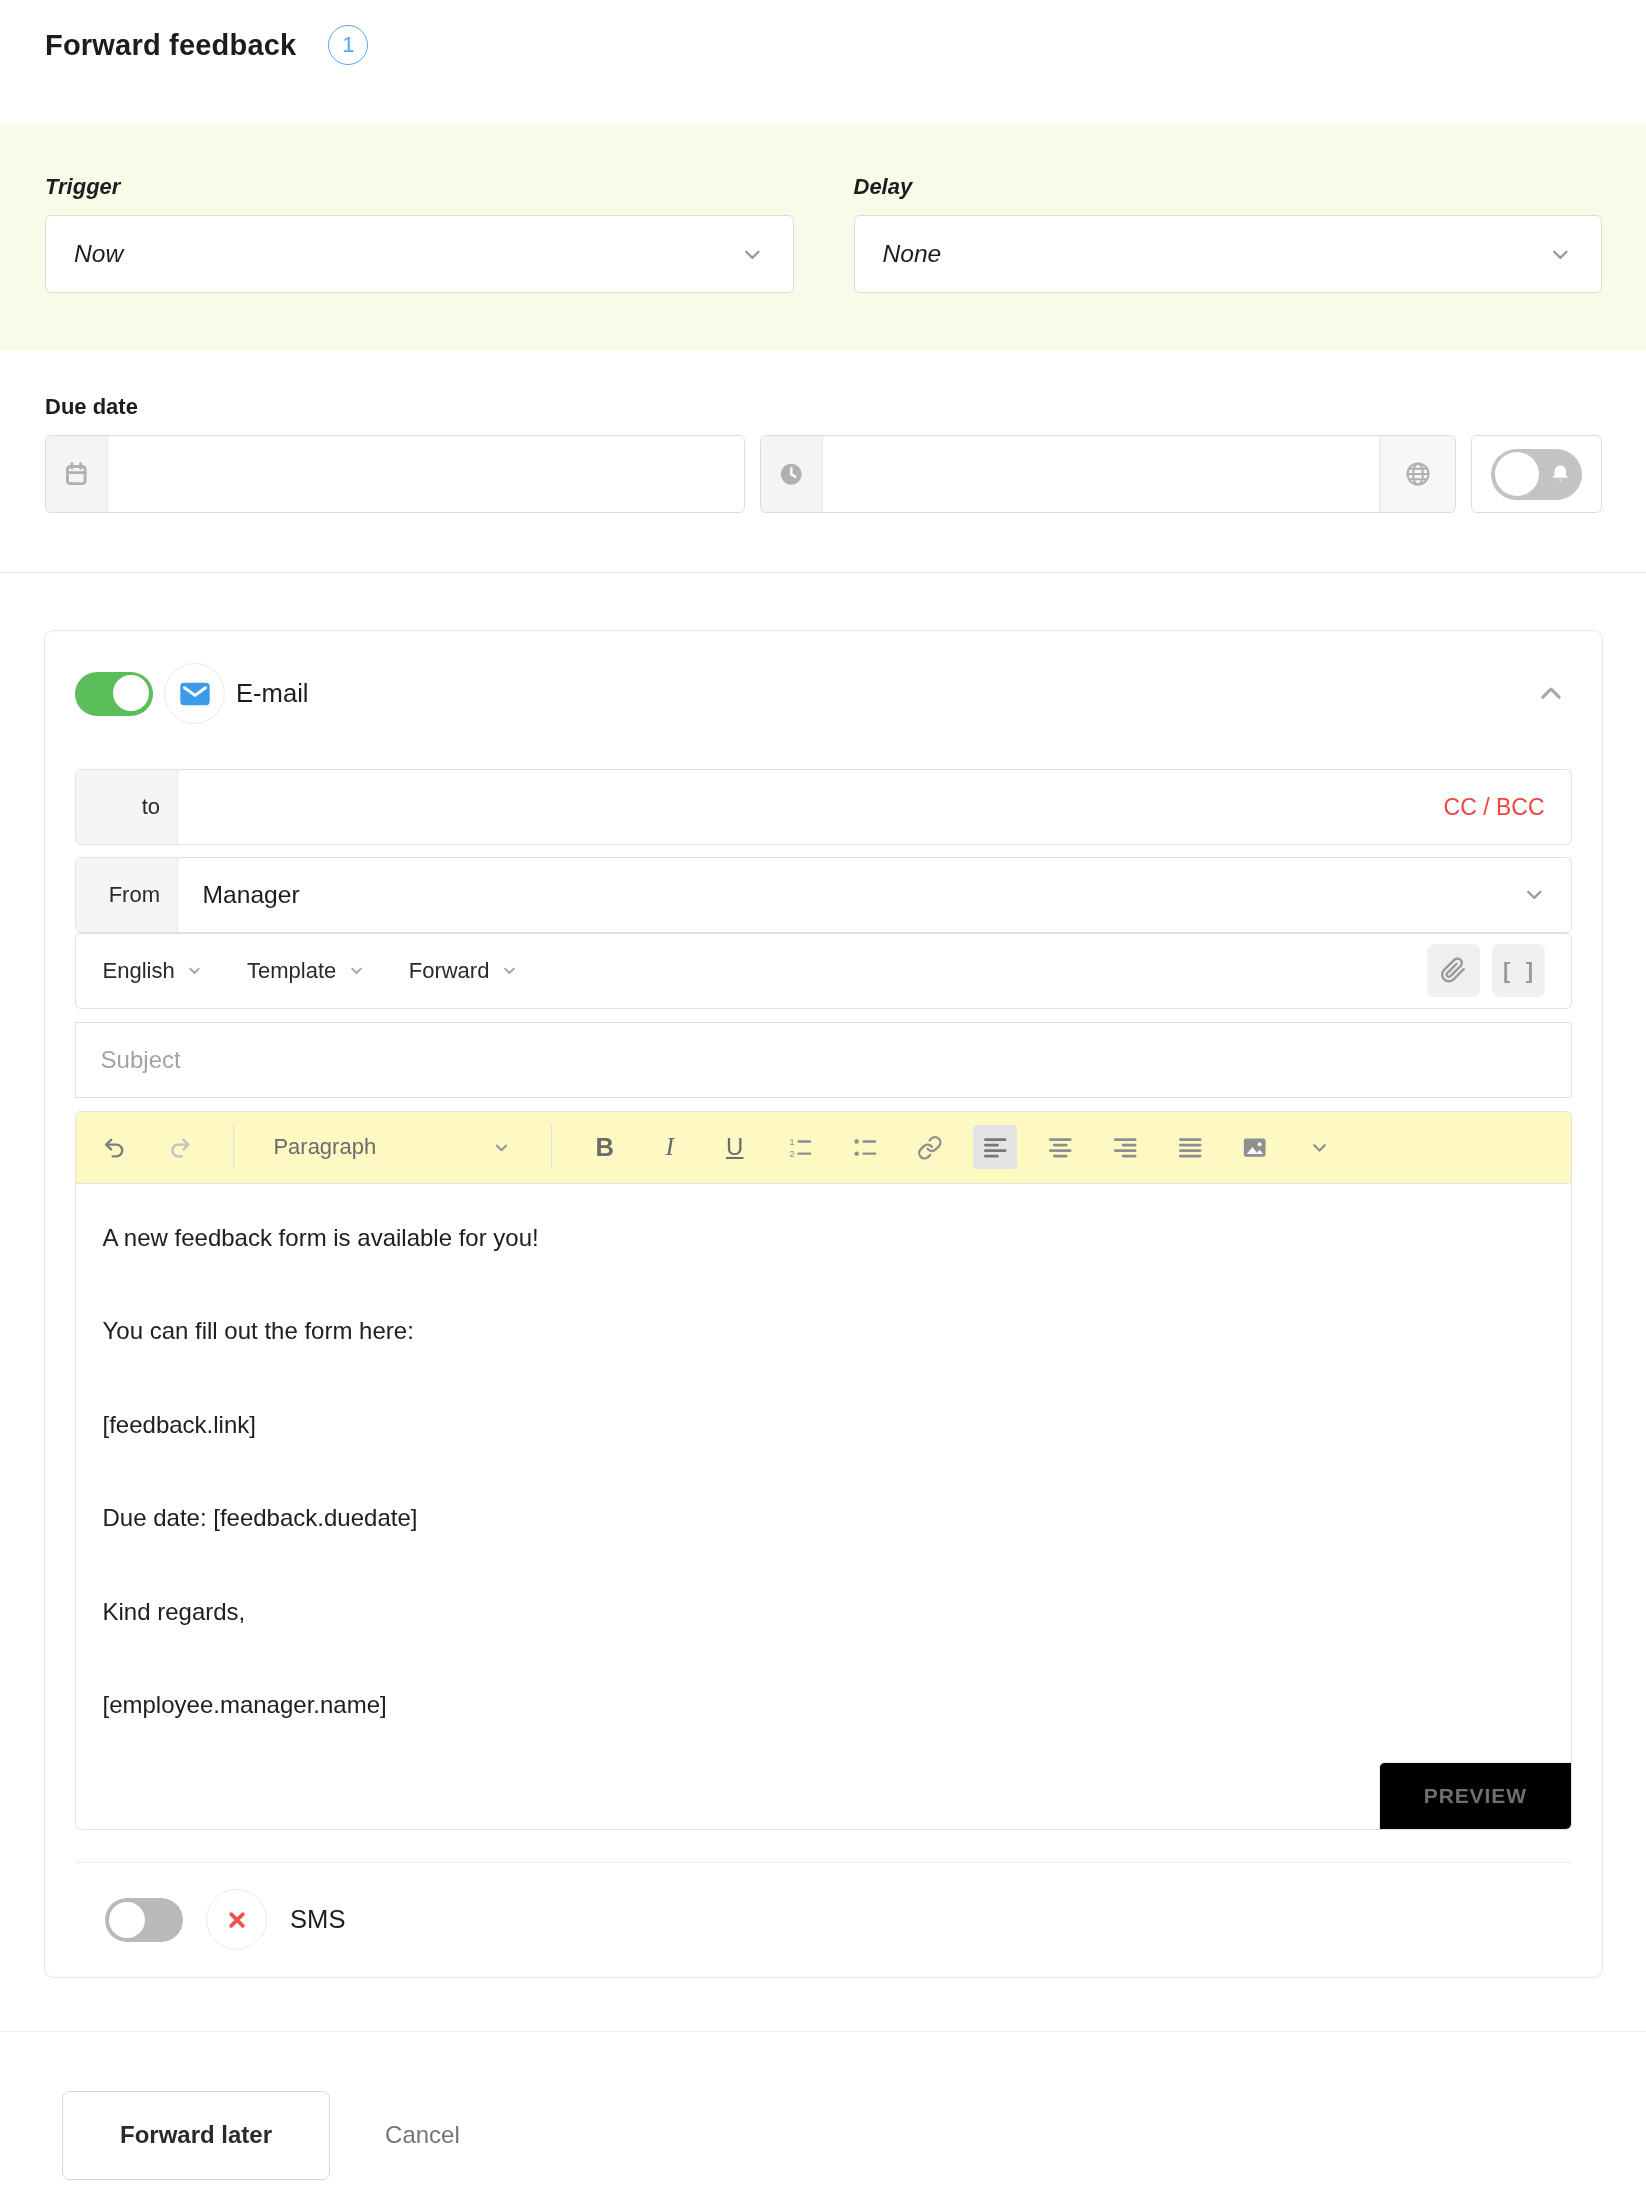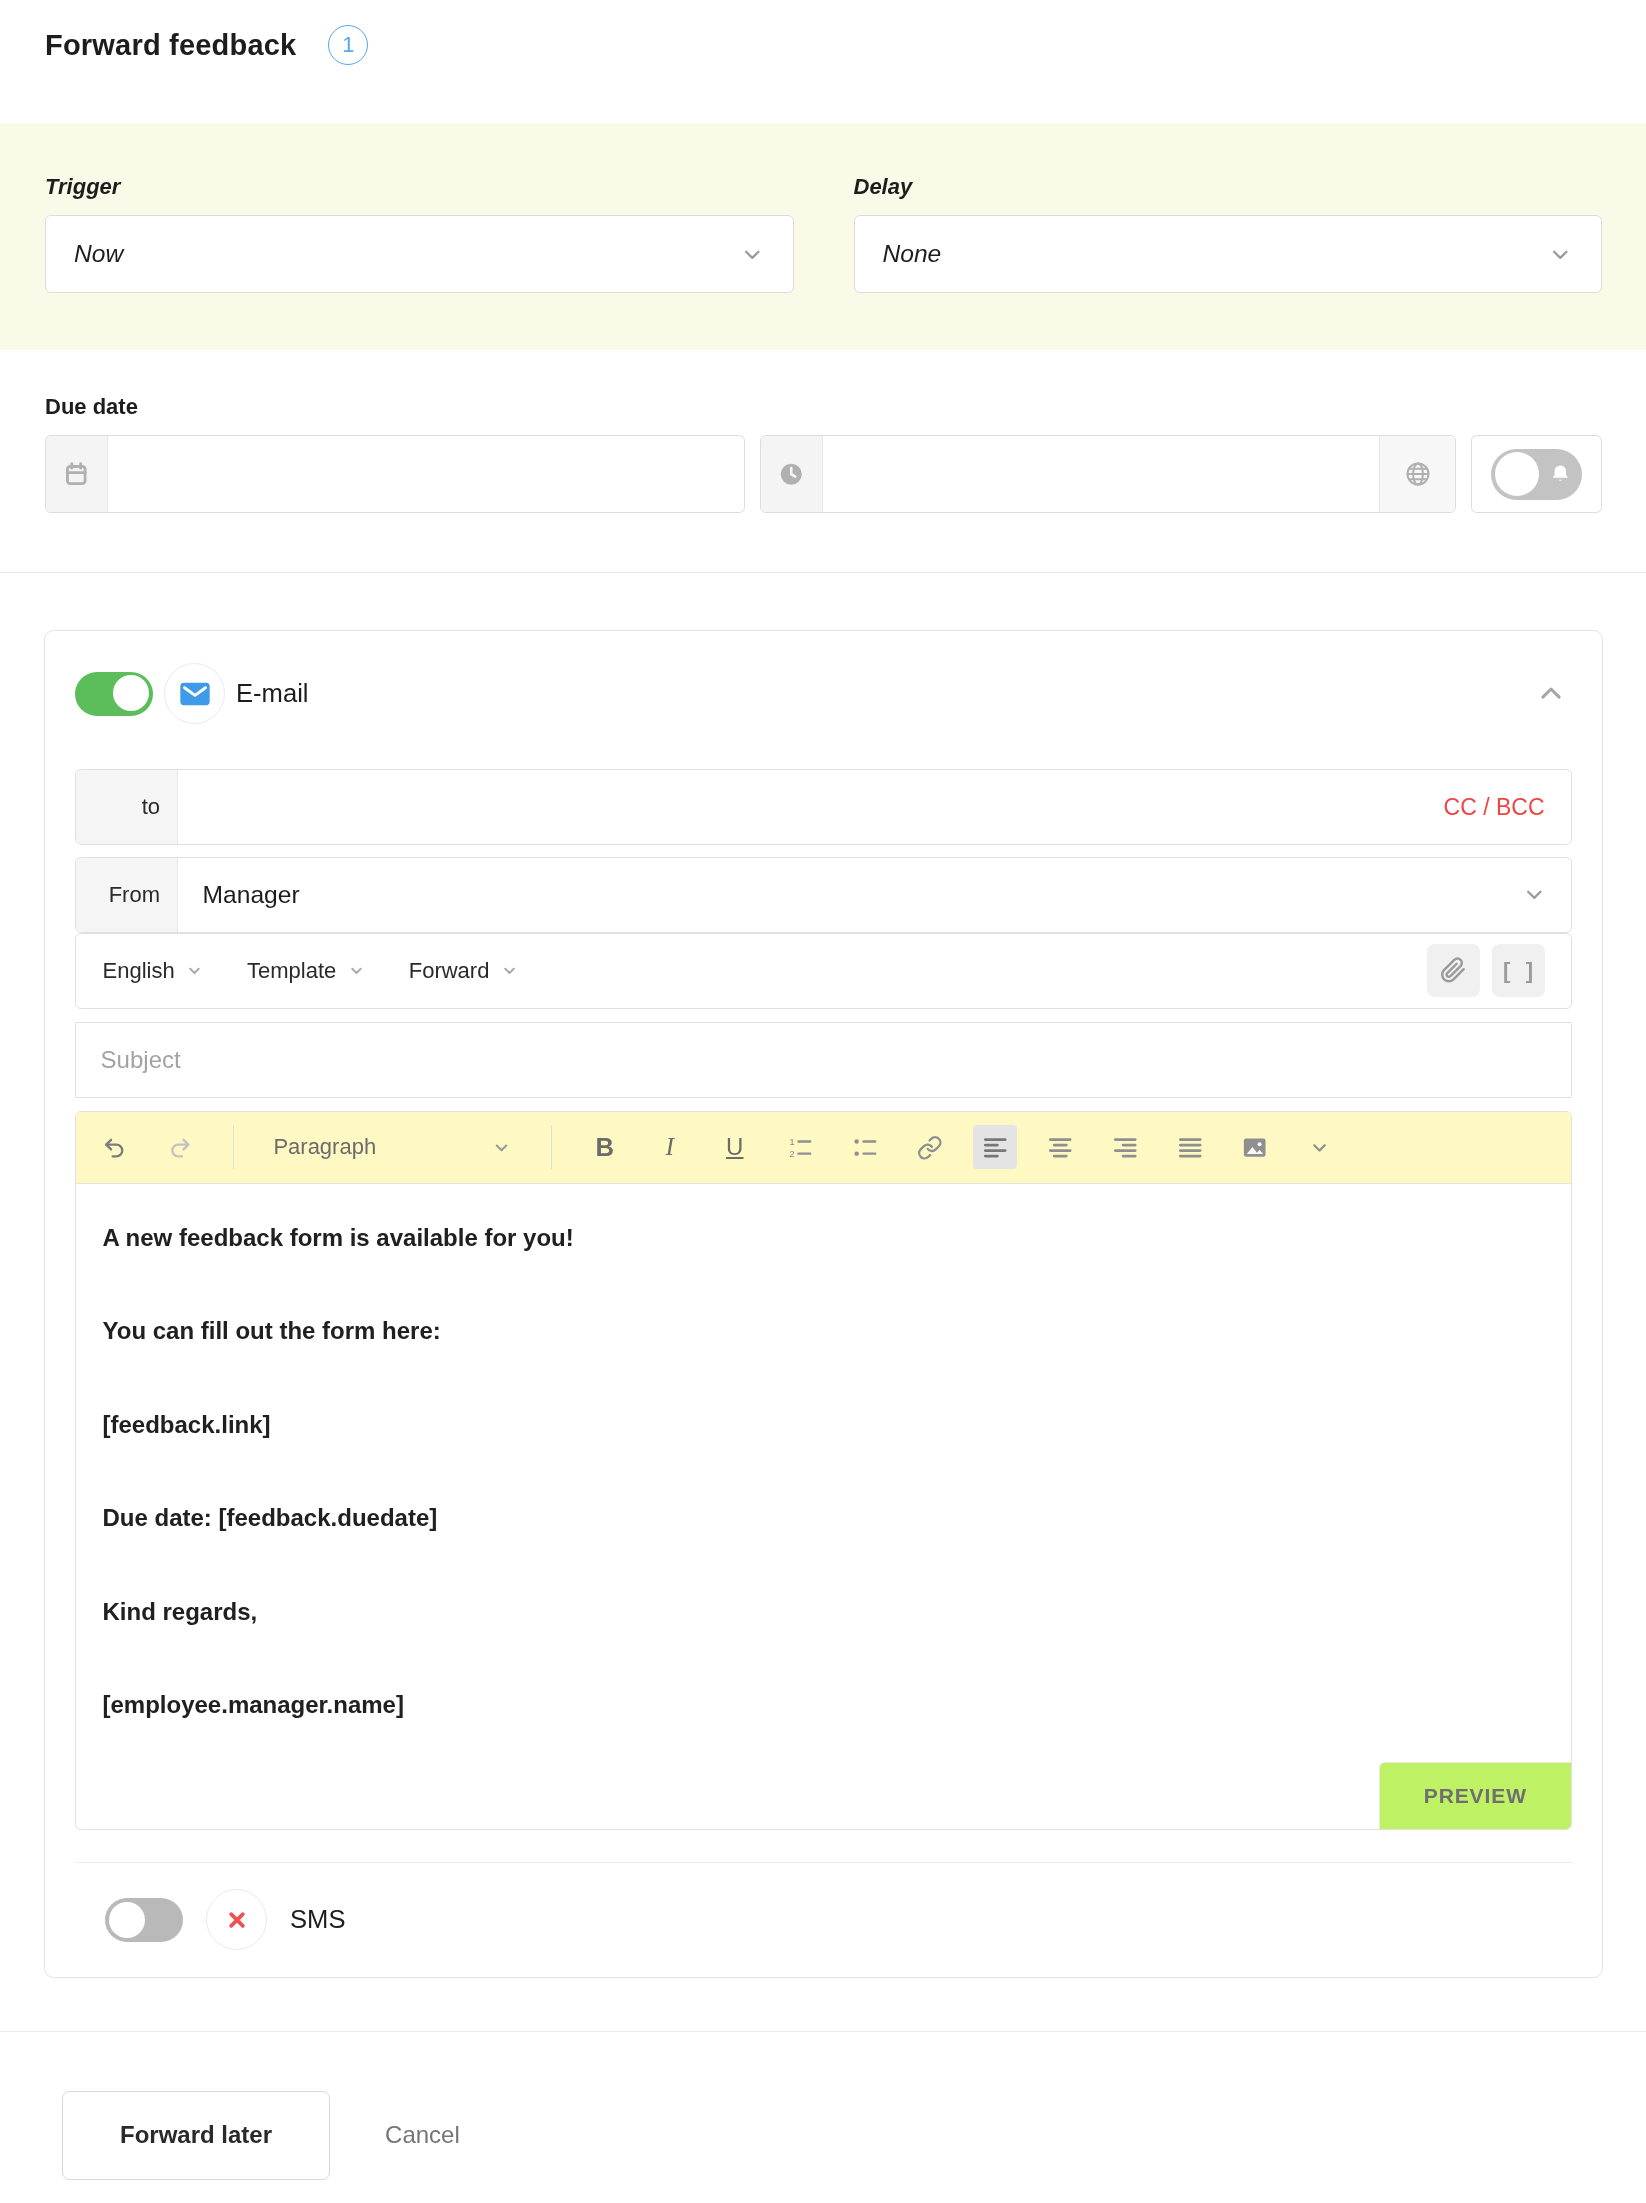--- a/index.html
+++ b/index.html
@@ -116,24 +116,24 @@
   .tb-btn.active { background:#e4e4e4; color:#777; }
   .tb-divider { width:0.9px; height:44px; background:#e0e0e0; margin: 0 9.5px; flex:none; }
   .undo-c { color:#7d7d7d; } .redo-c { color:#c2c2c2; }
   .paragraph-select { width: 257px; display:flex; align-items:center; justify-content:space-between; padding: 0 9.5px; font-size: 22px; color:#6b6b6b; cursor:pointer; flex:none; }
   .paragraph-select .chev { color:#9a9a9a; }
   .glyph-b { font-size: 25.6px; font-weight: 800; color:#6b6b6b; }
   .glyph-i { font-size: 25.6px; font-style: italic; font-family:"Liberation Serif", serif; color:#6b6b6b; }
   .glyph-u { font-size: 24px; text-decoration: underline; color:#6b6b6b; }
 
   .editor-content { min-height: 645px; padding: 38px 26.5px; font-size: 24px; color:#202020; cursor:text; }
-  .editor-content p { margin: 0 0 61px; line-height: 1.35; font-weight: bold; }
+  .editor-content p { margin: 0 0 61px; line-height: 1.35; }
   .preview-btn {
     position:absolute; right:-0.9px; bottom:-0.9px;
-    background:#bef264; border:0.9px solid #ebebdc;
+    background:#000000; border:0.9px solid #ebebdc;
     border-radius: 5.7px 0 5.7px 0;
     padding: 21px 44px; font-size: 21px; font-weight:700; letter-spacing: 0.9px; color:#6f6f6f;
     cursor:pointer;
   }
 
   
   .sms-section { margin-top: 32px; border-top:0.9px solid #ececec; padding: 26.5px 30px; display:flex; align-items:center; gap: 23px; }
   .close-x { color:#f0504f; }
 
   

